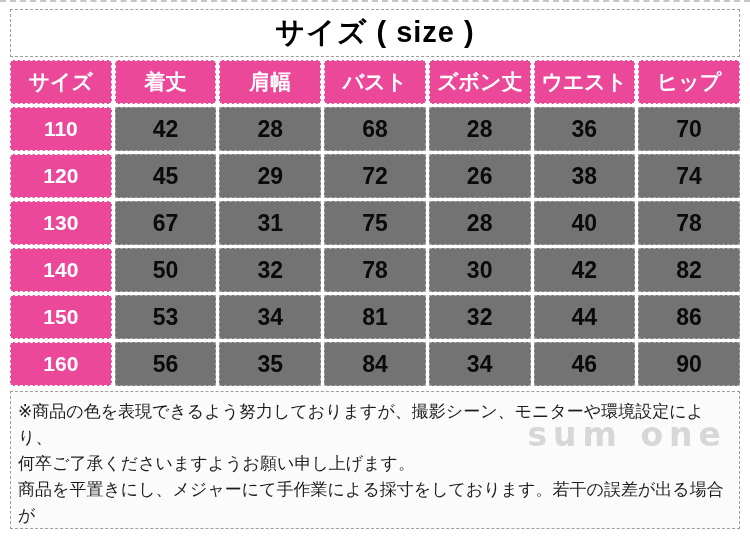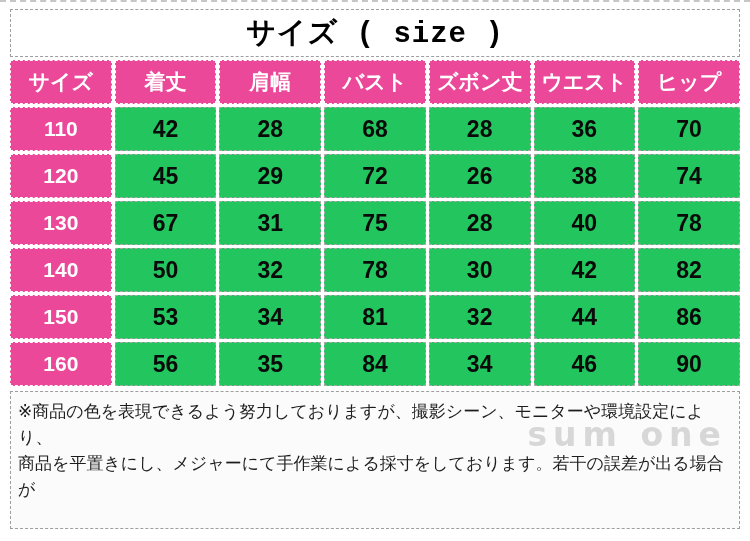--- a/index.html
+++ b/index.html
@@ -19,21 +19,21 @@
   .top-crop-line {
     position: absolute; top: 0; left: 0;
     width: 100%; height: 0;
     border-top: 2px dashed #c6c6c6;
   }
   .title-box {
     height: 48px;
     margin-top: 3px;
     border: 1px dashed #9e9e9e;
     background: #ffffff;
-    display: flex; align-items: center; justify-content: center; font-family: Liberation Mono, monospace;
+    display: flex; align-items: center; justify-content: center;
   }
   .title-box h1 {
     margin: 0;
     font-size: 29px;
     font-weight: bold;
     color: #000000;
     letter-spacing: 1px;
   }
   table.size-table {
     width: calc(100% + 6px);
@@ -49,21 +49,21 @@
     padding: 0;
   }
   .size-table th {
     background: #ec4899;
     color: #ffffff;
     font-size: 21px;
     font-weight: bold;
     border: 1px dashed #fdfdfd;
   }
   .size-table td {
-    background: #22c55e;
+    background: #737373;
     color: #0a0a0a;
     font-size: 23px;
     font-weight: 600;
     border: 1px dashed #ababab;
   }
   .notes-box {
     position: relative;
     margin-top: 2px;
     height: 138px;
     border: 1px dashed #9e9e9e;
@@ -162,16 +162,17 @@
           <td>46</td>
           <td>90</td>
         </tr>
       </tbody>
   </table>
 
   <div class="notes-box">
     <div class="watermark">sum one</div>
     <div class="notes-text">
         <div>※商品の色を表現できるよう努力しておりますが、撮影シーン、モニターや環境設定により、</div>
+        <div>何卒ご了承くださいますようお願い申し上げます。</div>
         <div>商品を平置きにし、メジャーにて手作業による採寸をしております。若干の誤差が出る場合が</div>
       </div>
   </div>
 </div>
 
 </body></html>

